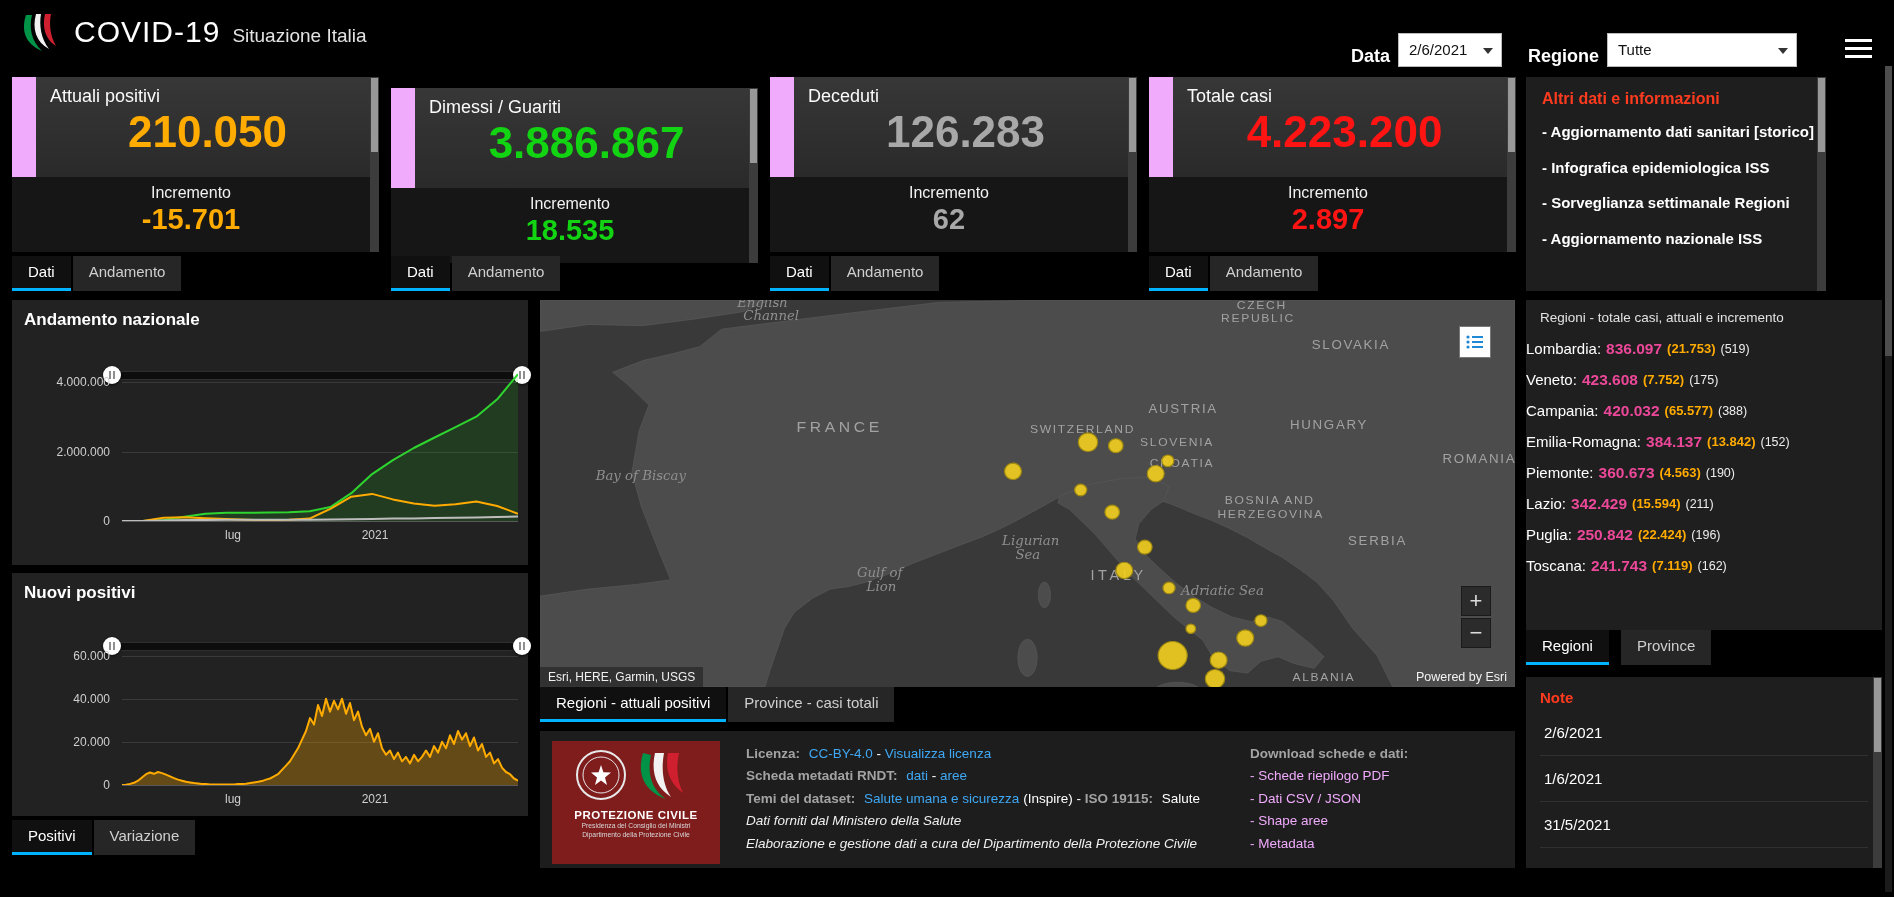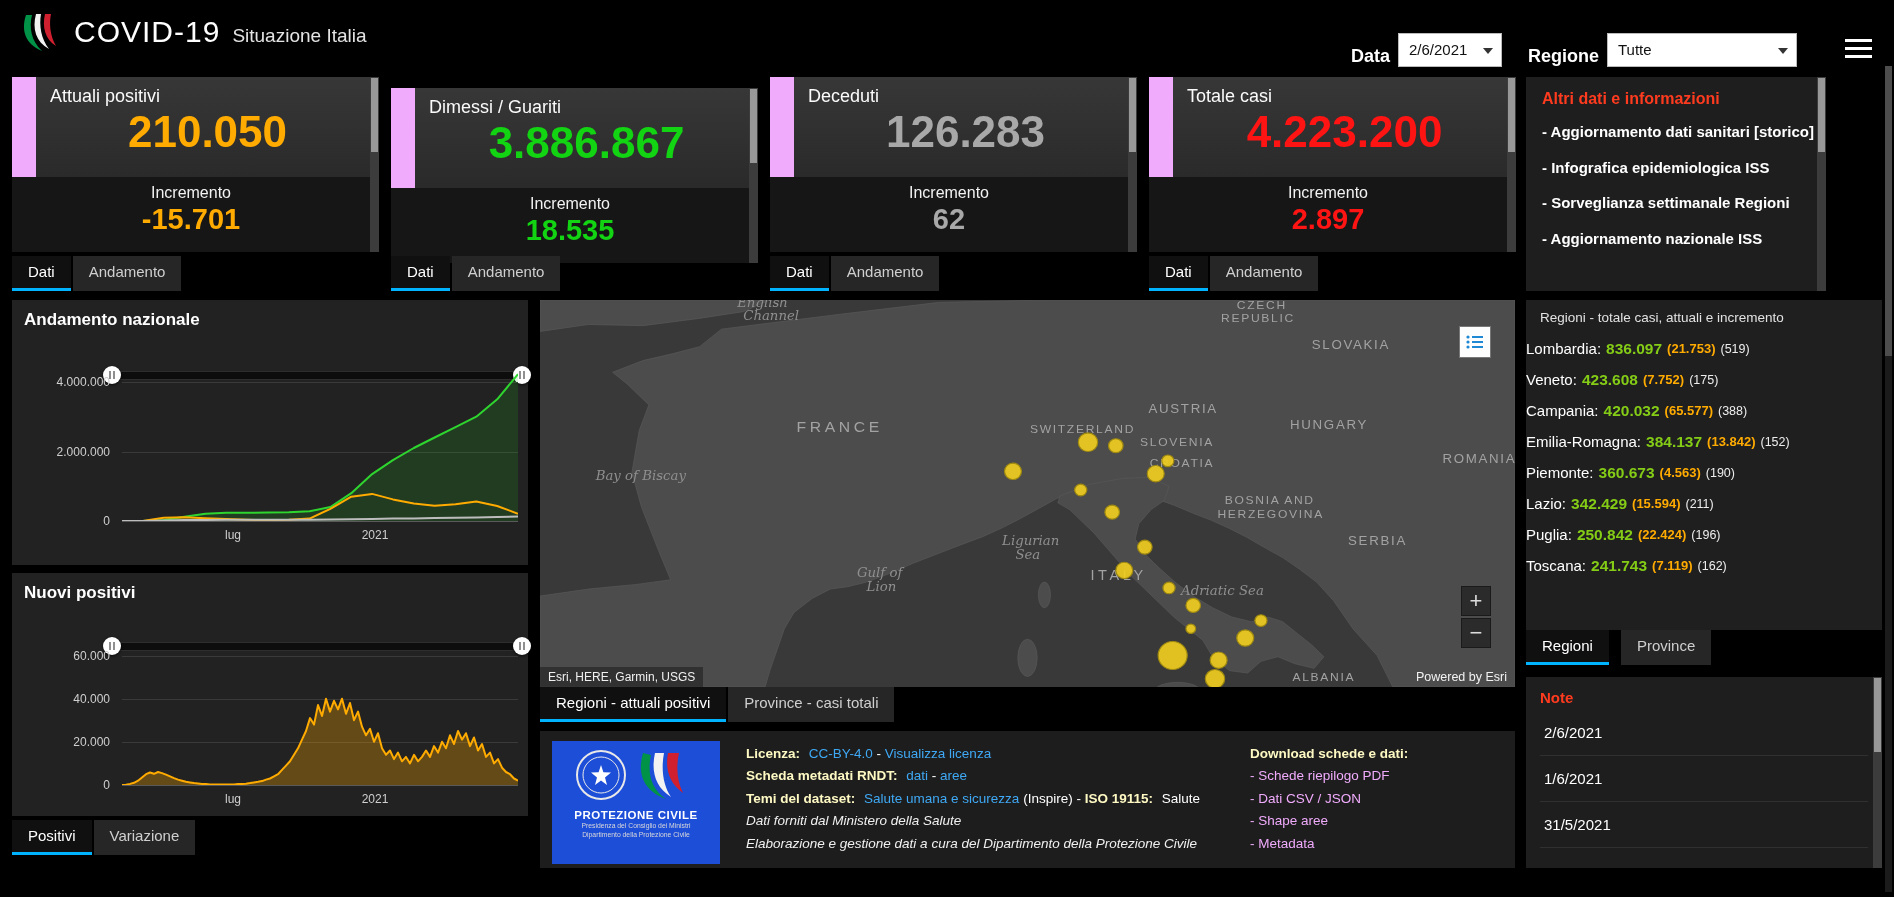--- a/index.html
+++ b/index.html
@@ -81,39 +81,39 @@
 
   
   #info-panel { left:1526px; top:77px; width:300px; height:214px; background:#1e1e1e; padding:13px 16px; }
   .red-title { color:#ff3b1f; font-size:16px; font-weight:bold; margin-bottom:14px; }
   .ilink { font-size:15px; font-weight:bold; color:#fff; line-height:1.3; margin-bottom:16px;
     cursor:pointer; width:300px; }
   #regions-panel { left:1526px; top:300px; width:356px; height:330px; background:#1f1f1f; padding-top:10px; }
   .regions-header { padding:0 14px 8px; font-size:13.5px; color:#e2e2e2; }
   .rrow { height:31px; display:flex; align-items:center; gap:5px; }
   .rname { color:#fff; font-size:15px; }
-  .rtotal { color:#84cc16; font-weight:bold; font-size:15.5px; }
+  .rtotal { color:#ec4899; font-weight:bold; font-size:15.5px; }
   .rcur { color:#ffab00; font-weight:bold; font-size:13px; }
   .rinc { color:#ededed; font-size:12.5px; }
   #notes-panel { left:1526px; top:677px; width:356px; height:191px; background:#1e1e1e; padding:12px 14px 0; }
   .nrow { height:46px; border-bottom:1px solid #303030; display:flex; align-items:center;
     font-size:15px; color:#fff; padding-left:4px; }
   #page-scrollbar { position:absolute; right:2px; top:66px; width:7px; height:826px; background:#1b1b1b; }
   #page-scrollbar i { position:absolute; top:0; left:0; right:0; height:290px; background:#4d4d4d; }
 
   
   #footer { left:540px; top:731px; width:975px; height:137px; background:#1d1d1d; display:flex; }
-  #pc-logo-box { width:168px; margin:10px 0 4px 12px; background:#1d4ed8; padding:6px 8px;
+  #pc-logo-box { width:168px; margin:10px 0 4px 12px; background:#7f1d1d; padding:6px 8px;
     text-align:center; }
   .pc-title { font-size:11.5px; font-weight:bold; letter-spacing:.5px; color:#fff; margin-top:2px; }
   .pc-sub { font-size:6.8px; color:#d8d8d8; line-height:1.35; }
   #license-col { margin-left:26px; padding-top:12px; font-size:13.5px; line-height:1.66; width:470px; }
   #download-col { margin-left:34px; padding-top:12px; font-size:13.5px; line-height:1.66; width:230px; }
   .blue { color:#3fa9f5; cursor:pointer; }
-  .wlabel { font-weight:bold; color:#fef9c3; margin-right:5px; }
+  .wlabel { font-weight:bold; color:#a3a3a3; margin-right:5px; }
   .ital { font-style:italic; color:#f0f0f0; }
   .dlink { color:#f0abfc; cursor:pointer; }
 </style>
 </head>
 <body>
 
 <div id="app">
 
   <div id="header">
     <svg id="logo" width="44" height="44" viewBox="0 0 44 44">

